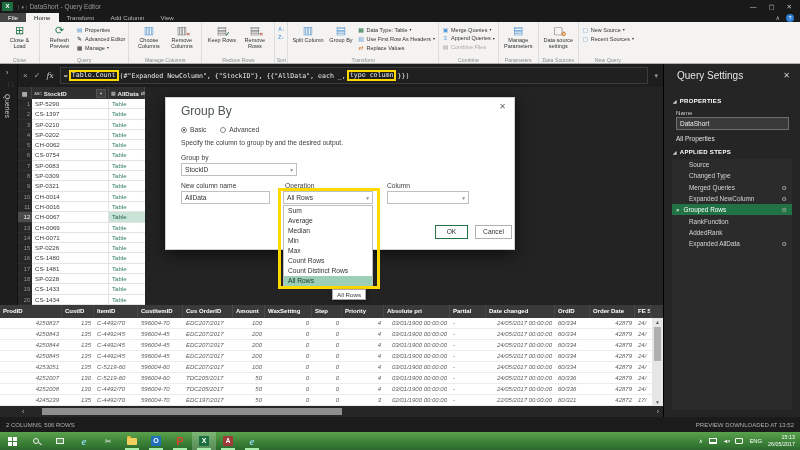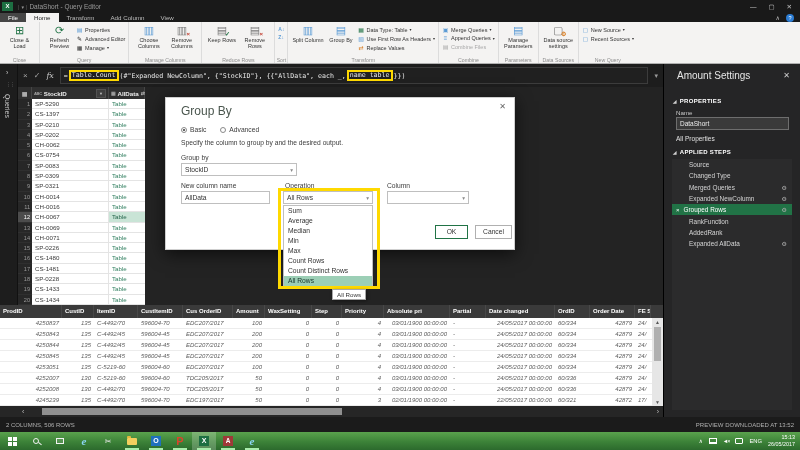--- a/index.html
+++ b/index.html
@@ -330,21 +330,21 @@
   </div>
 
   <div class="formulabar">
     <span class="fb-ic">×</span>
     <span class="fb-ic">✓</span>
     <span class="fb-fx">fx</span>
     <div class="fb-field">
       <span>= </span>
       <span class="hl-y">Table.Count</span>
       <span>(#"Expanded NewColumn", {"StockID"}, {{"AllData", each _, </span>
-      <span class="hl-y">name table</span>
+      <span class="hl-y">type column</span>
       <span>}})</span>
     </div>
     <span class="fb-dd">▾</span>
   </div>
 
   <div class="main">
     <div class="grid">
       <div class="grid-head">
         <div class="gh-corner">▦</div>
         <div class="gh-col gh-stock">
@@ -499,21 +499,21 @@
         <div class="opt">Count Distinct Rows</div>
         <div class="opt sel">All Rows</div>
       </div>
     <div class="op-highlight"></div>
     <div class="dlg-btn dlg-ok">OK</div>
     <div class="dlg-btn dlg-cancel">Cancel</div>
     <div class="op-tooltip">All Rows</div>
   </div>
 
   <div class="qsettings">
-    <div class="qst">Amount Settings</div>
+    <div class="qst">Query Settings</div>
     <span class="qs-close">✕</span>
     <div class="sec-head" id="sec-props">
       <span class="tri">◢</span>
       <span>PROPERTIES</span>
     </div>
     <div class="qs-name-label">Name</div>
     <div class="qs-name-input">
       <span>DataShort</span>
     </div>
     <div class="qs-allprops">All Properties</div>

